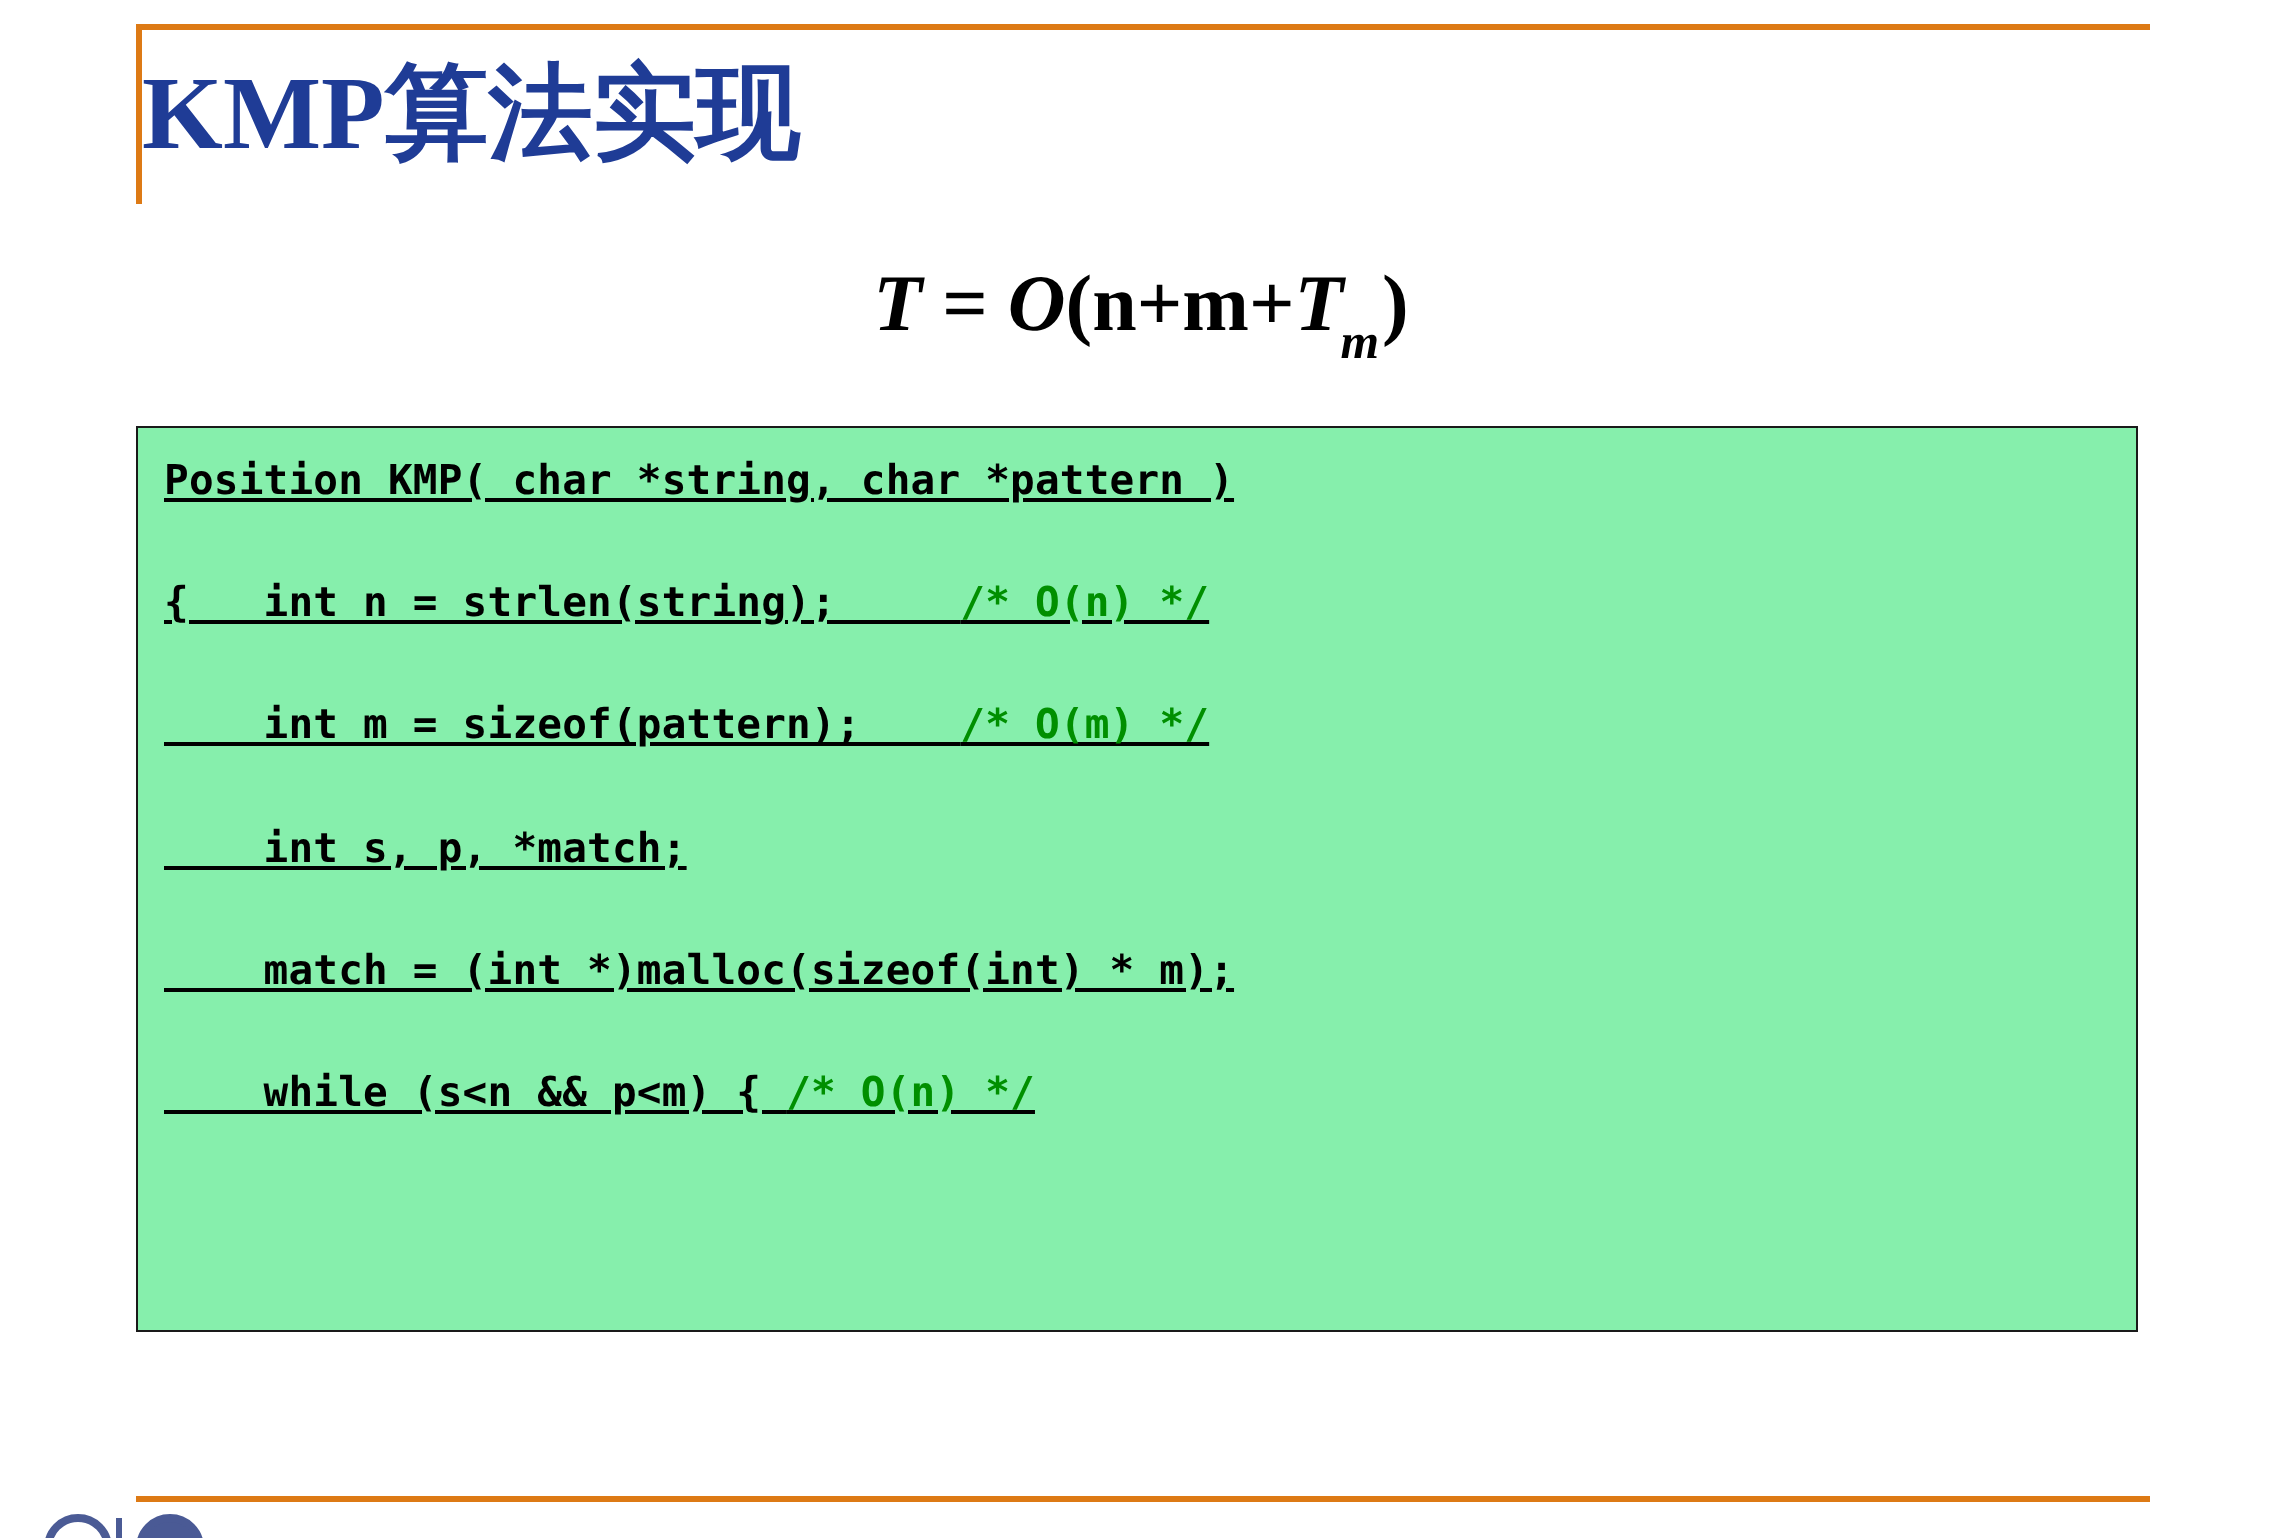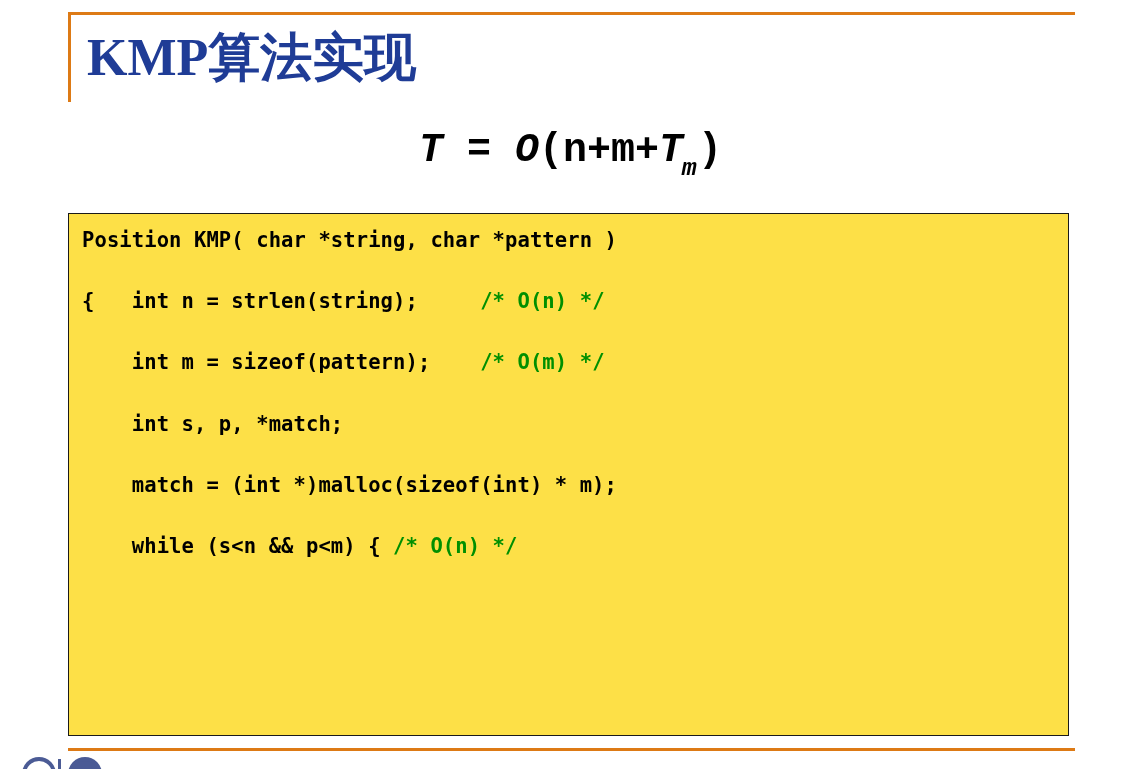--- a/index.html
+++ b/index.html
@@ -39,33 +39,33 @@
     height: 88px;
     background: #DD7A15;
     flex: 0 0 auto;
   }
   #page-title {
     font-family: "Liberation Serif", serif;
     font-weight: bold;
     font-size: 52px;
     line-height: 1;
     color: #1F3C96;
-    padding-left: 16px;
+    padding-left: 0;
     letter-spacing: 0px;
     white-space: nowrap;
   }
 
   
   #formula {
     position: absolute;
     left: 0;
     top: 128px;
     width: 1141px;
     text-align: center;
-    font-family: Liberation Mono, monospace;
+    font-family: Liberation Serif, serif;
     font-weight: bold;
     font-style: italic;
     font-size: 40px;
     color: #000000;
     white-space: nowrap;
   }
   #formula .upr {
     font-style: italic;
   }
   #formula .rom {
@@ -79,25 +79,26 @@
     top: 0.22em;
     left: -0.06em;
   }
 
   
   #code-box {
     position: absolute;
     left: 68px;
     top: 213px;
     width: 1001px;
-    height: 523px;
+    height: 453px;
     border: 1px solid #1a1a1a;
-    background: #fde047;
+    background: #86efac;
     box-sizing: border-box;
     overflow: hidden;
+    text-decoration: underline;
   }
   #code-listing {
     margin: 0;
     padding: 11px 0 0 13px;
     font-family: "DejaVu Sans Mono", "Liberation Mono", monospace;
     font-weight: bold;
     font-size: 20.5px;
     line-height: 30.6px;
     color: #000000;
     white-space: pre;

